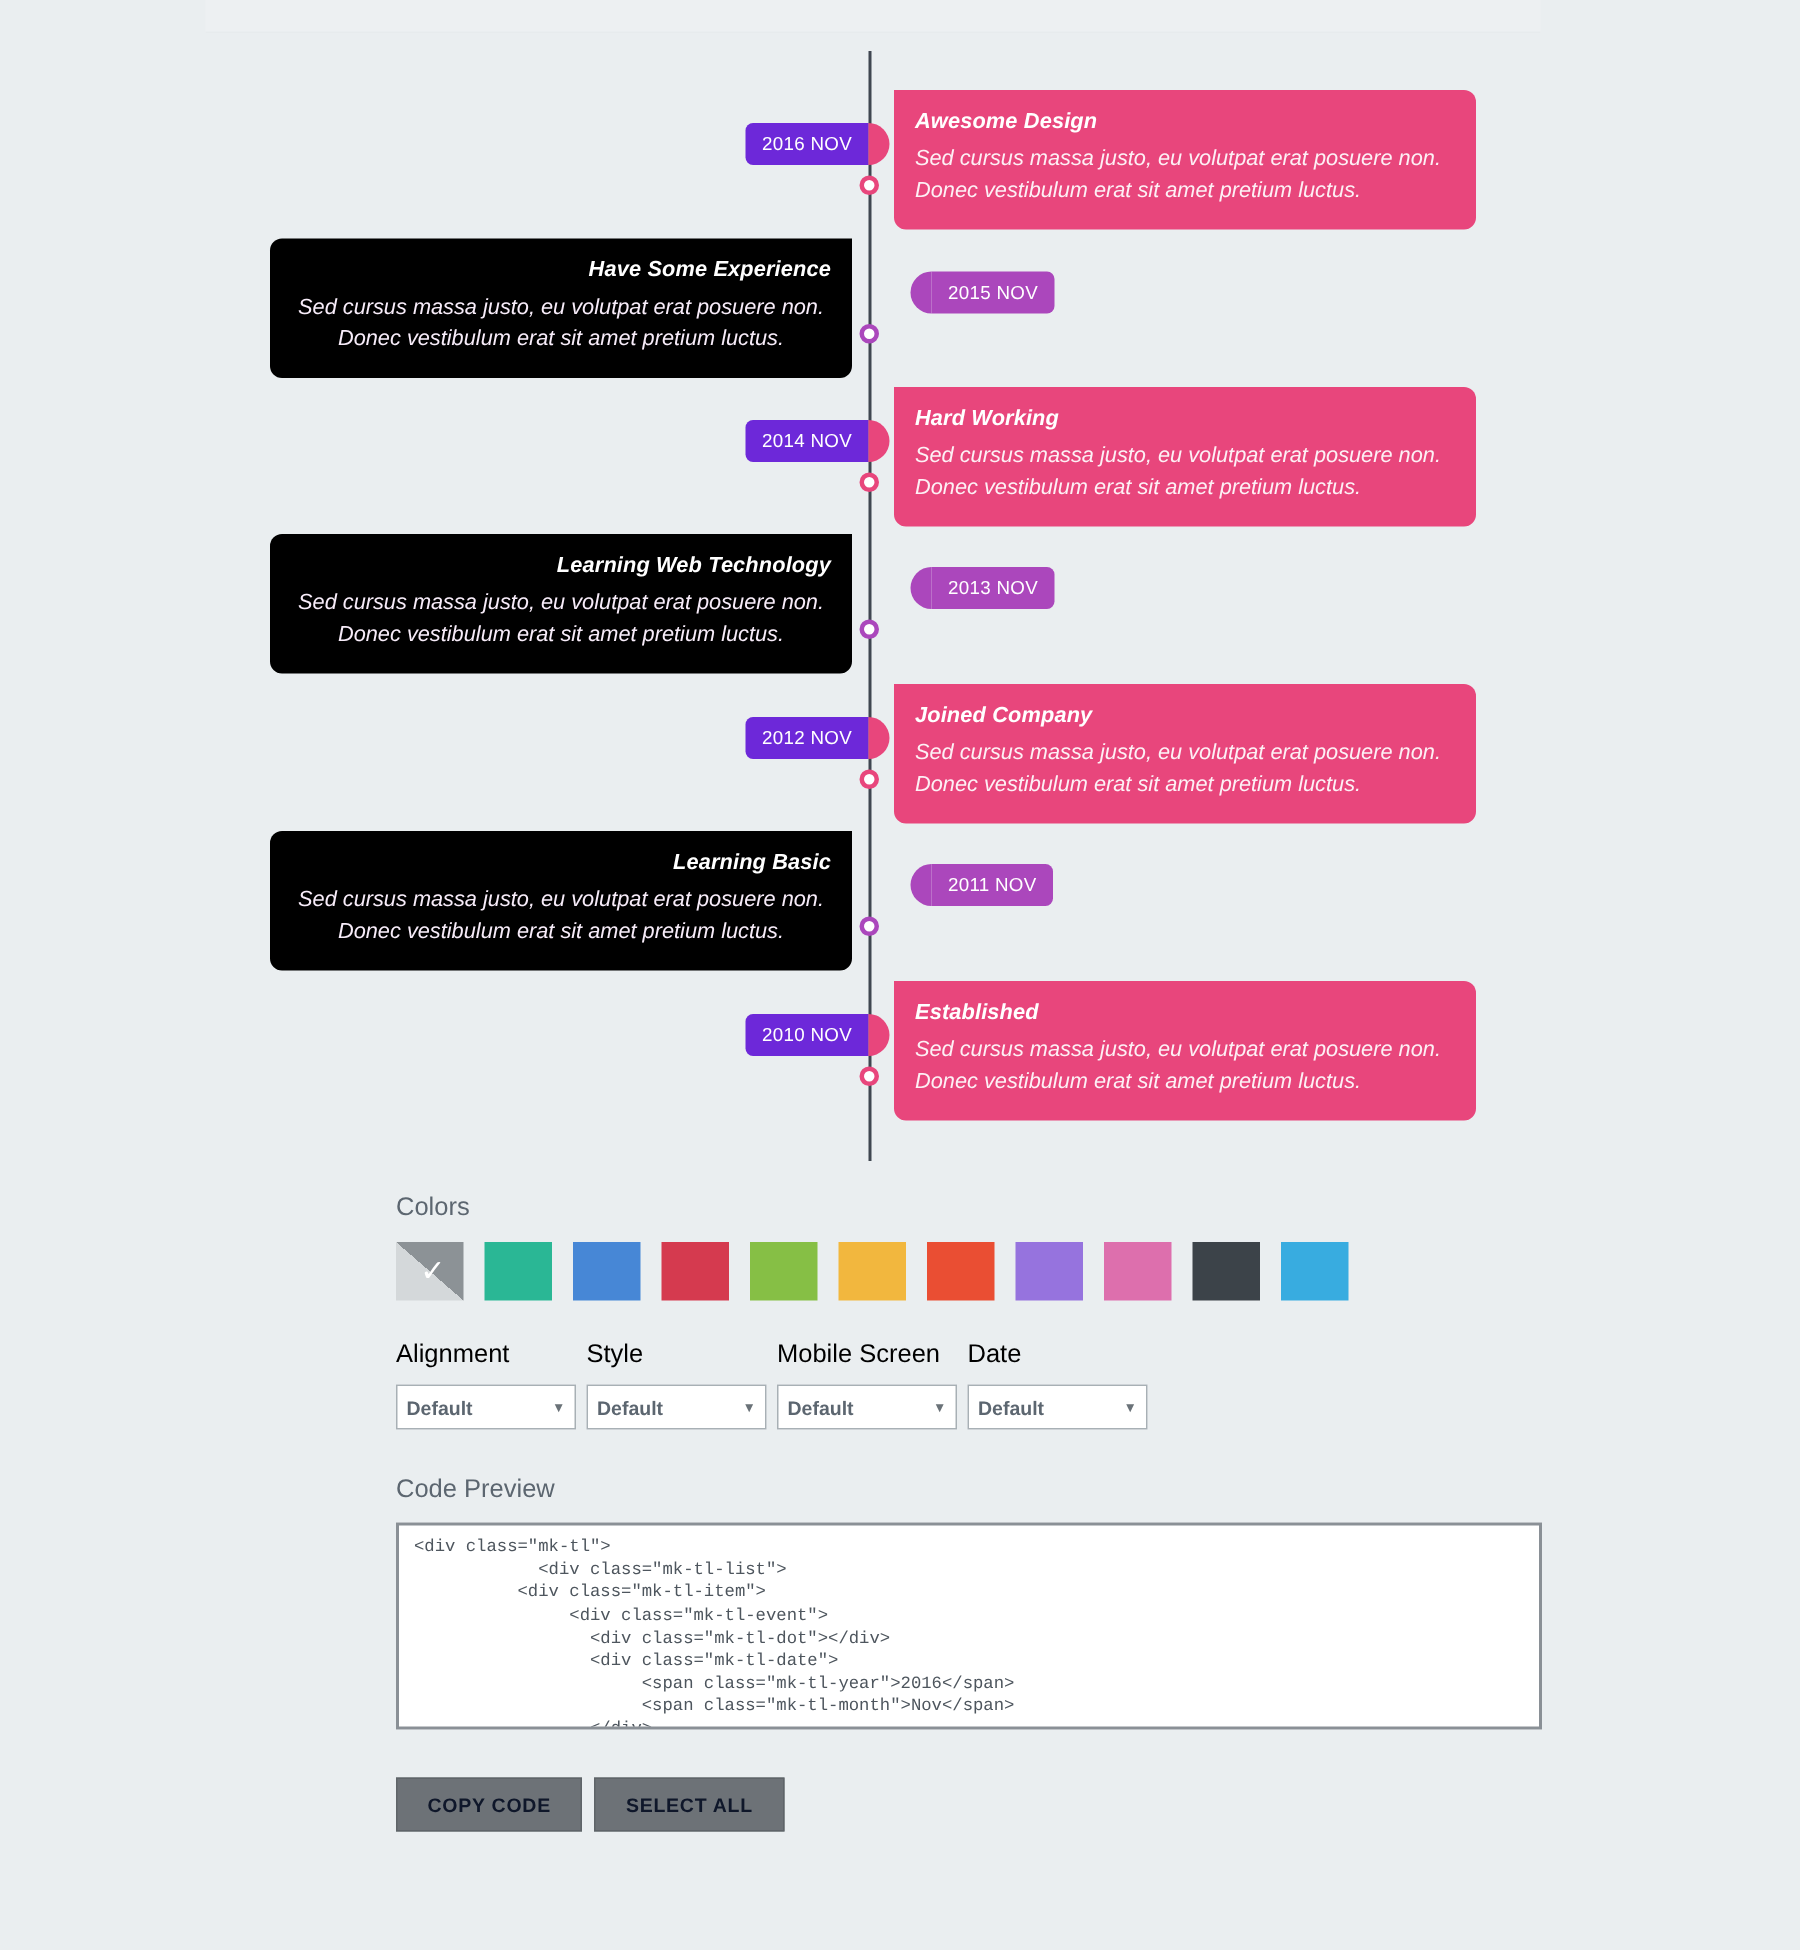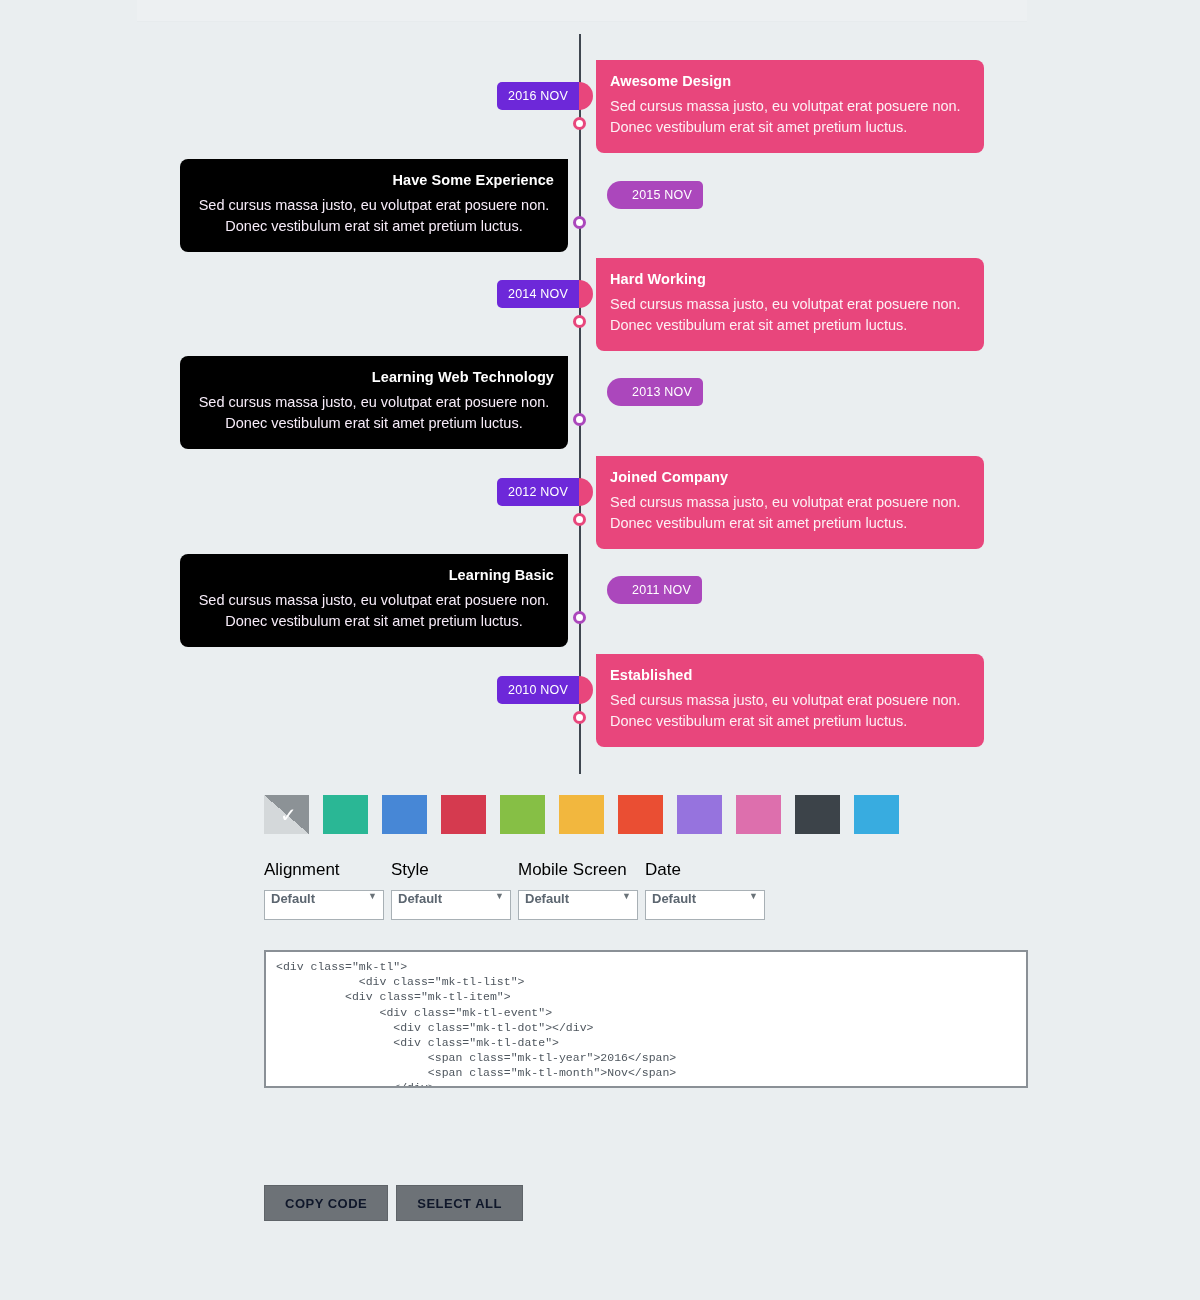--- a/index.html
+++ b/index.html
@@ -87,20 +87,21 @@
   }
 
   
   .tl-body {
     position: absolute;
     width: 388px;
     padding: 13px 14px 16px 14px;
     border-radius: 8px;
     color: #ffffff;
     z-index: 2;
+    font-style: italic;
   }
   .tl-item.right .tl-body {
     left: 596px;
     background: #e8467c;
     text-align: left;
     border-top-left-radius: 0;
   }
   .tl-item.left .tl-body {
     right: 632px;
     background: #000000;
@@ -158,21 +159,21 @@
   }
   .ctrl-select {
     width: 120px; height: 30px;
     background: #ffffff;
     border: 1px solid #a8b0b5;
     font-family: "Liberation Sans", sans-serif;
     font-size: 13px;
     color: #5c6670;
     font-weight: bold;
     padding: 0 6px;
-    display: flex; justify-content: space-between;
+    display: flex; align-items: center; justify-content: space-between;
     cursor: pointer;
   }
   .ctrl-arrow { font-size: 9px; color: #6a7278; }
 
   #code-label { margin-bottom: 12px; }
   #code-box {
     width: 764px; height: 138px;
     background: #ffffff;
     border: 2px solid #8a9096;
     padding: 7px 10px;
@@ -259,20 +260,21 @@
       <div class="tl-body">
         <p class="tl-title">Established</p>
         <p class="tl-text">Sed cursus massa justo, eu volutpat erat posuere non. Donec vestibulum erat sit amet pretium luctus.</p>
       </div>
       <div class="tl-date" style="top: 22px;">2010 NOV</div>
       <div class="tl-dot" style="top: 57px;"></div>
     </div>
   </div>
 
 <div id="panel">
+  <h3 class="panel-label">Colors</h3>
   <div id="swatches">
       <div class="swatch swatch-default">
         <span class="swatch-check">✓</span>
       </div>
       <div class="swatch" style="background: rgb(42, 183, 149);"></div>
       <div class="swatch" style="background: rgb(71, 135, 214);"></div>
       <div class="swatch" style="background: rgb(213, 58, 79);"></div>
       <div class="swatch" style="background: rgb(134, 191, 69);"></div>
       <div class="swatch" style="background: rgb(242, 183, 62);"></div>
       <div class="swatch" style="background: rgb(234, 78, 51);"></div>
@@ -306,20 +308,21 @@
       </div>
       <div class="ctrl">
         <div class="ctrl-label">Date</div>
         <div class="ctrl-select">
           <span>Default</span>
           <span class="ctrl-arrow">▼</span>
         </div>
       </div>
     </div>
 
+  <h3 class="panel-label" id="code-label">Code Preview</h3>
   <div id="code-box">&lt;div class="mk-tl"&gt;
             &lt;div class="mk-tl-list"&gt;
           &lt;div class="mk-tl-item"&gt;
                &lt;div class="mk-tl-event"&gt;
                  &lt;div class="mk-tl-dot"&gt;&lt;/div&gt;
                  &lt;div class="mk-tl-date"&gt;
                       &lt;span class="mk-tl-year"&gt;2016&lt;/span&gt;
                       &lt;span class="mk-tl-month"&gt;Nov&lt;/span&gt;
                  &lt;/div&gt;</div>
 </div>

